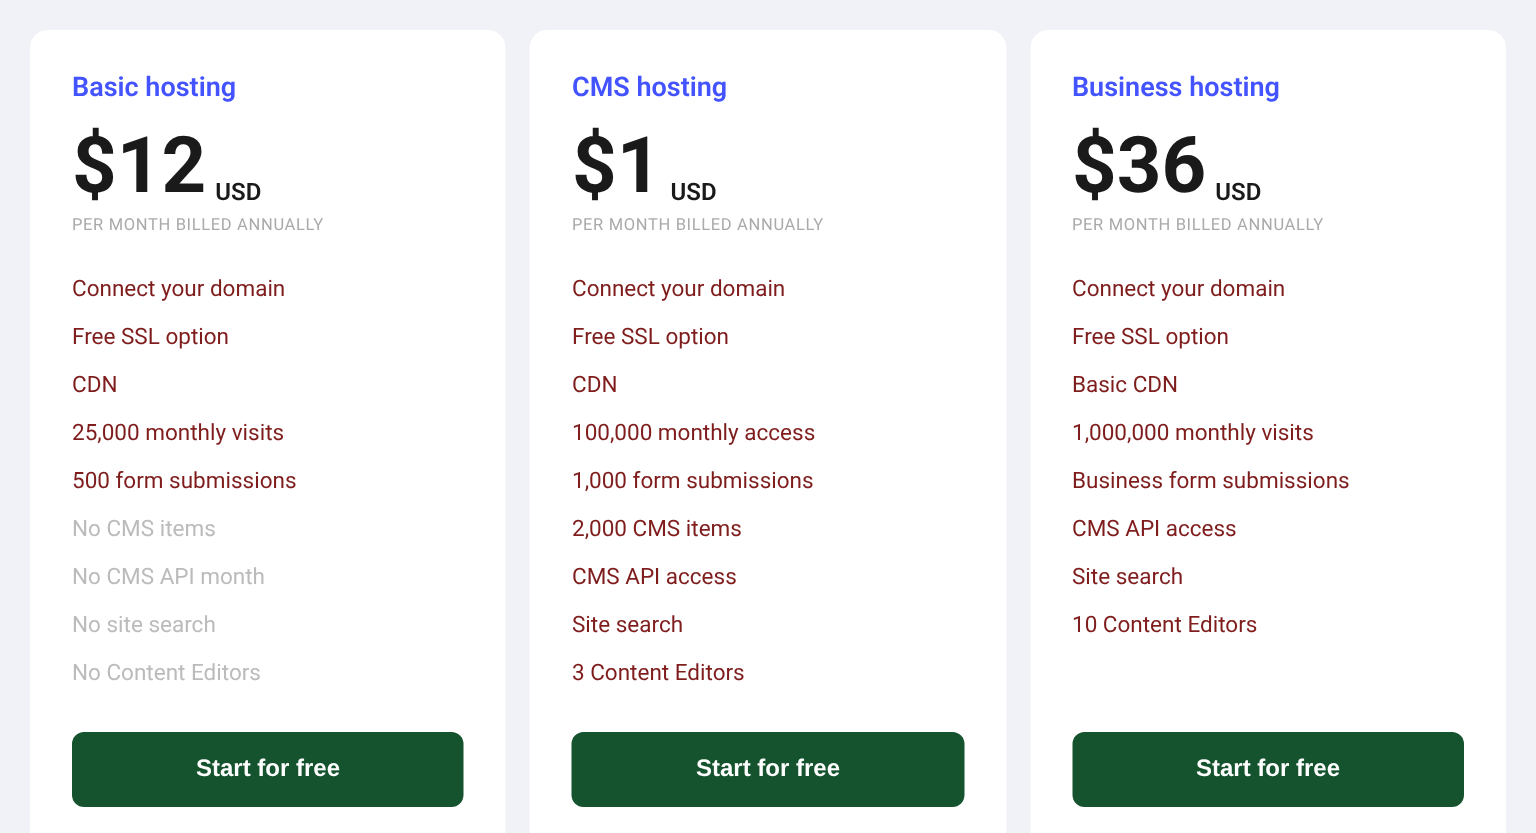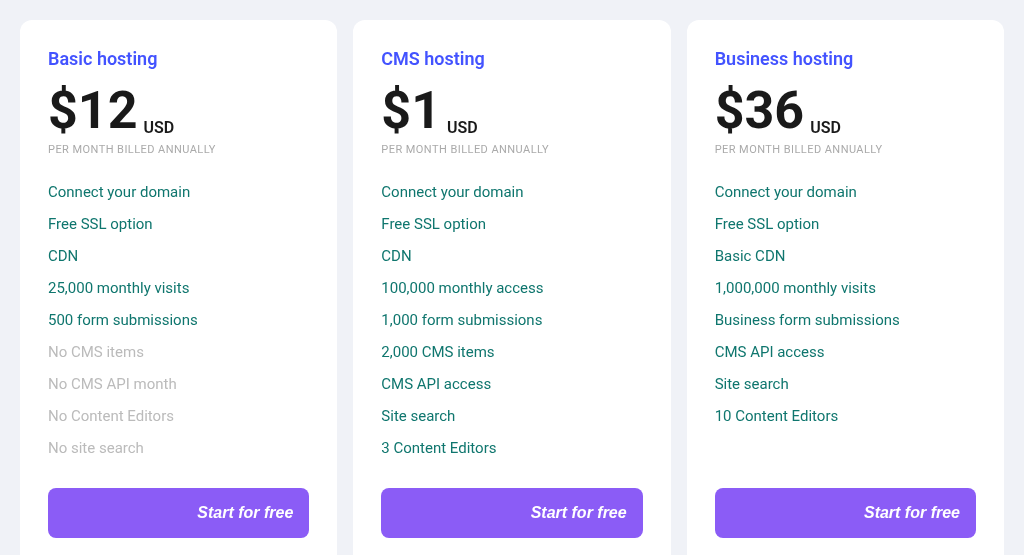--- a/index.html
+++ b/index.html
@@ -58,39 +58,38 @@
       letter-spacing: 0.04em;
       margin-bottom: 20px;
     }
     .features-list {
       list-style: none;
       flex: 1;
       margin-bottom: 24px;
     }
     .features-list li {
       font-size: 15px;
-      color: #0f766e;
+      color: #7f1d1d;
       padding: 7px 0;
       border-bottom: none;
     }
     .features-list li.unavailable {
       color: #bbbbbb;
     }
     .cta-button {
-      background: #8b5cf6;
+      background: #14532d;
       color: #ffffff;
       border: none;
       border-radius: 8px;
       padding: 16px;
       font-size: 16px;
       font-weight: 600;
       cursor: pointer;
       width: 100%;
-      text-align: right;
-      font-style: italic;
+      text-align: center;
     }
   </style>
 </head>
 <body>
 
 <div class="pricing-container">
 <div class="pricing-card">
       <div class="plan-title">Basic hosting</div>
       <div class="price-row">
         <span class="price-amount">$12</span>
@@ -98,22 +97,22 @@
       </div>
       <div class="price-period">Per month billed annually</div>
       <ul class="features-list">
         <li>Connect your domain</li>
         <li>Free SSL option</li>
         <li>CDN</li>
         <li>25,000 monthly visits</li>
         <li>500 form submissions</li>
         <li class="unavailable">No CMS items</li>
         <li class="unavailable">No CMS API month</li>
+        <li class="unavailable">No site search</li>
         <li class="unavailable">No Content Editors</li>
-        <li class="unavailable">No site search</li>
       </ul>
       <button class="cta-button">Start for free</button>
     </div>
     <div class="pricing-card">
       <div class="plan-title">CMS hosting</div>
       <div class="price-row">
         <span class="price-amount">$1</span>
         <span class="price-currency">USD</span>
       </div>
       <div class="price-period">Per month billed annually</div>

